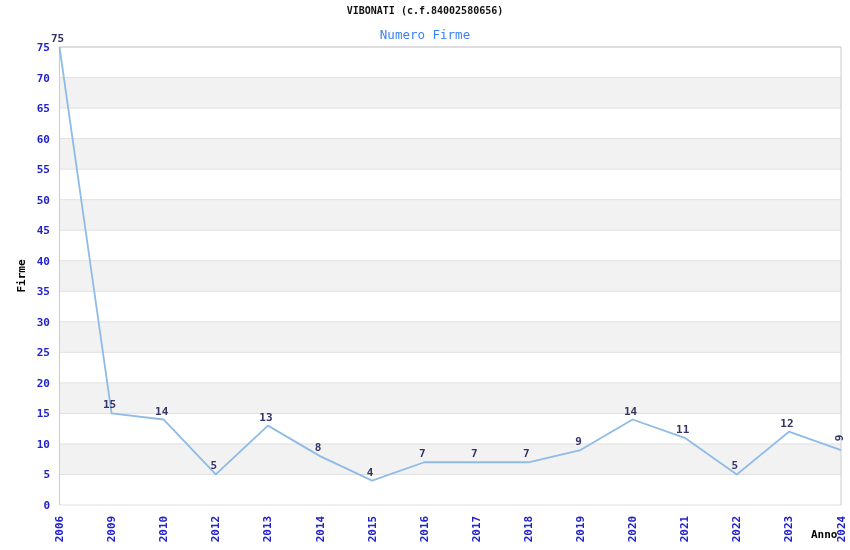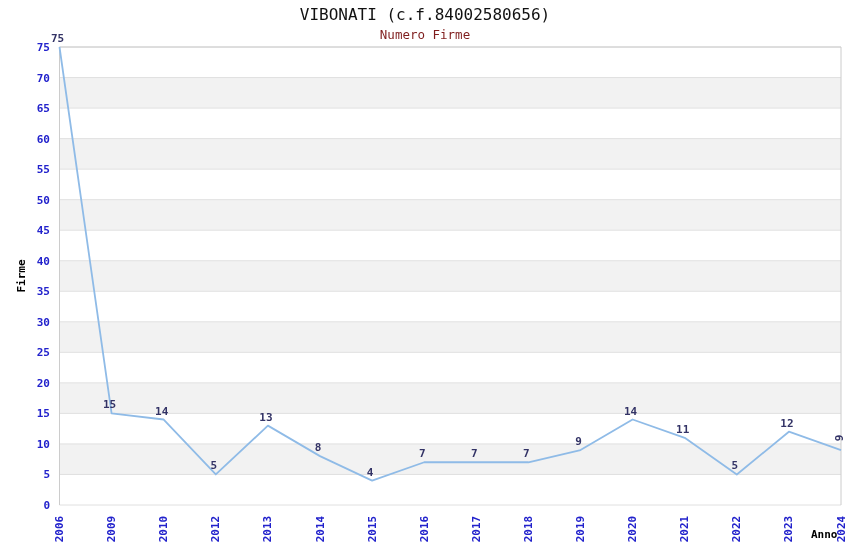--- a/index.html
+++ b/index.html
@@ -3,25 +3,25 @@
 <meta charset="utf-8">
 <style>
   html,body{margin:0;padding:0;}
   body{
     width:850px;height:550px;position:relative;overflow:hidden;
     background:#ffffff;
     font-family:"DejaVu Sans Mono","Liberation Mono",monospace;
   }
   .chart-title{
     position:absolute;top:5px;left:0;width:850px;text-align:center;
-    font-size:16px;font-weight:normal;color:#111111;white-space:pre;
+    font-size:10px;font-weight:bold;color:#111111;white-space:pre;
   }
   .chart-subtitle{
     position:absolute;top:27px;left:0;width:850px;text-align:center;
-    font-size:12.5px;color:#7f1d1d;white-space:pre;
+    font-size:12.5px;color:#3b82f6;white-space:pre;
   }
   #plot-svg{position:absolute;top:0;left:0;}
   .axis-title{
     font-family:"DejaVu Sans Mono","Liberation Mono",monospace;
     font-size:11px;font-weight:bold;fill:#000000;
   }
   .tick-label{
     font-family:"DejaVu Sans Mono","Liberation Mono",monospace;
     font-size:11px;font-weight:bold;
   }

